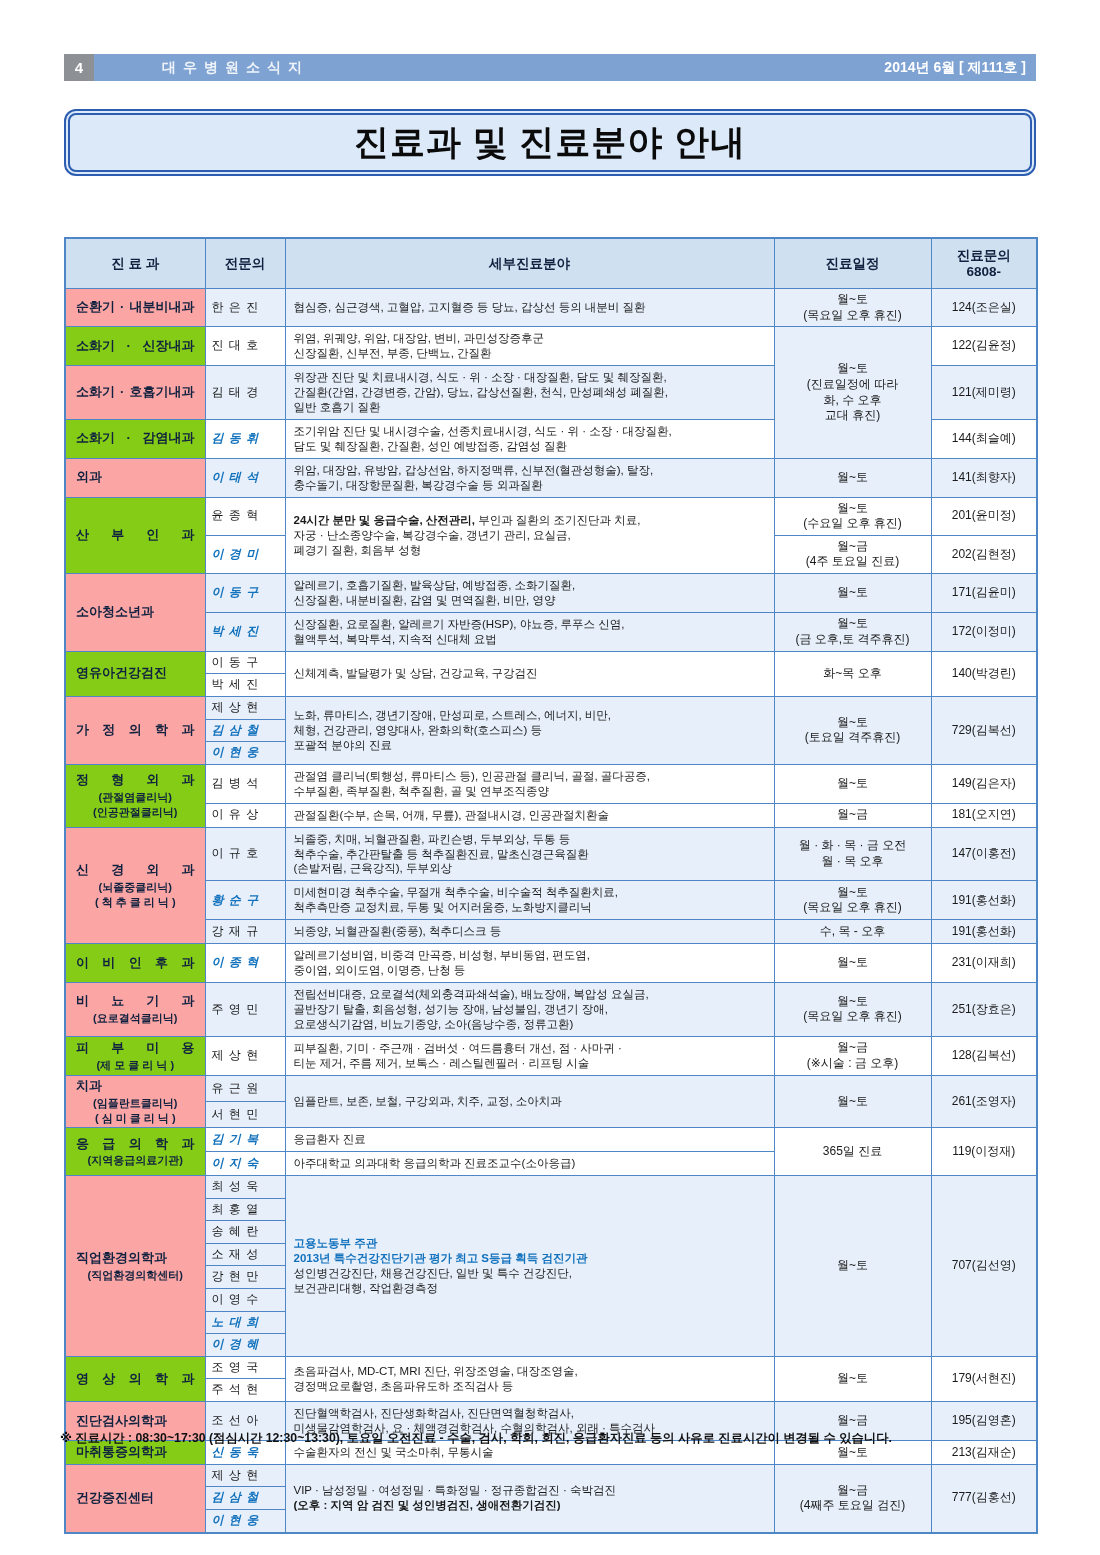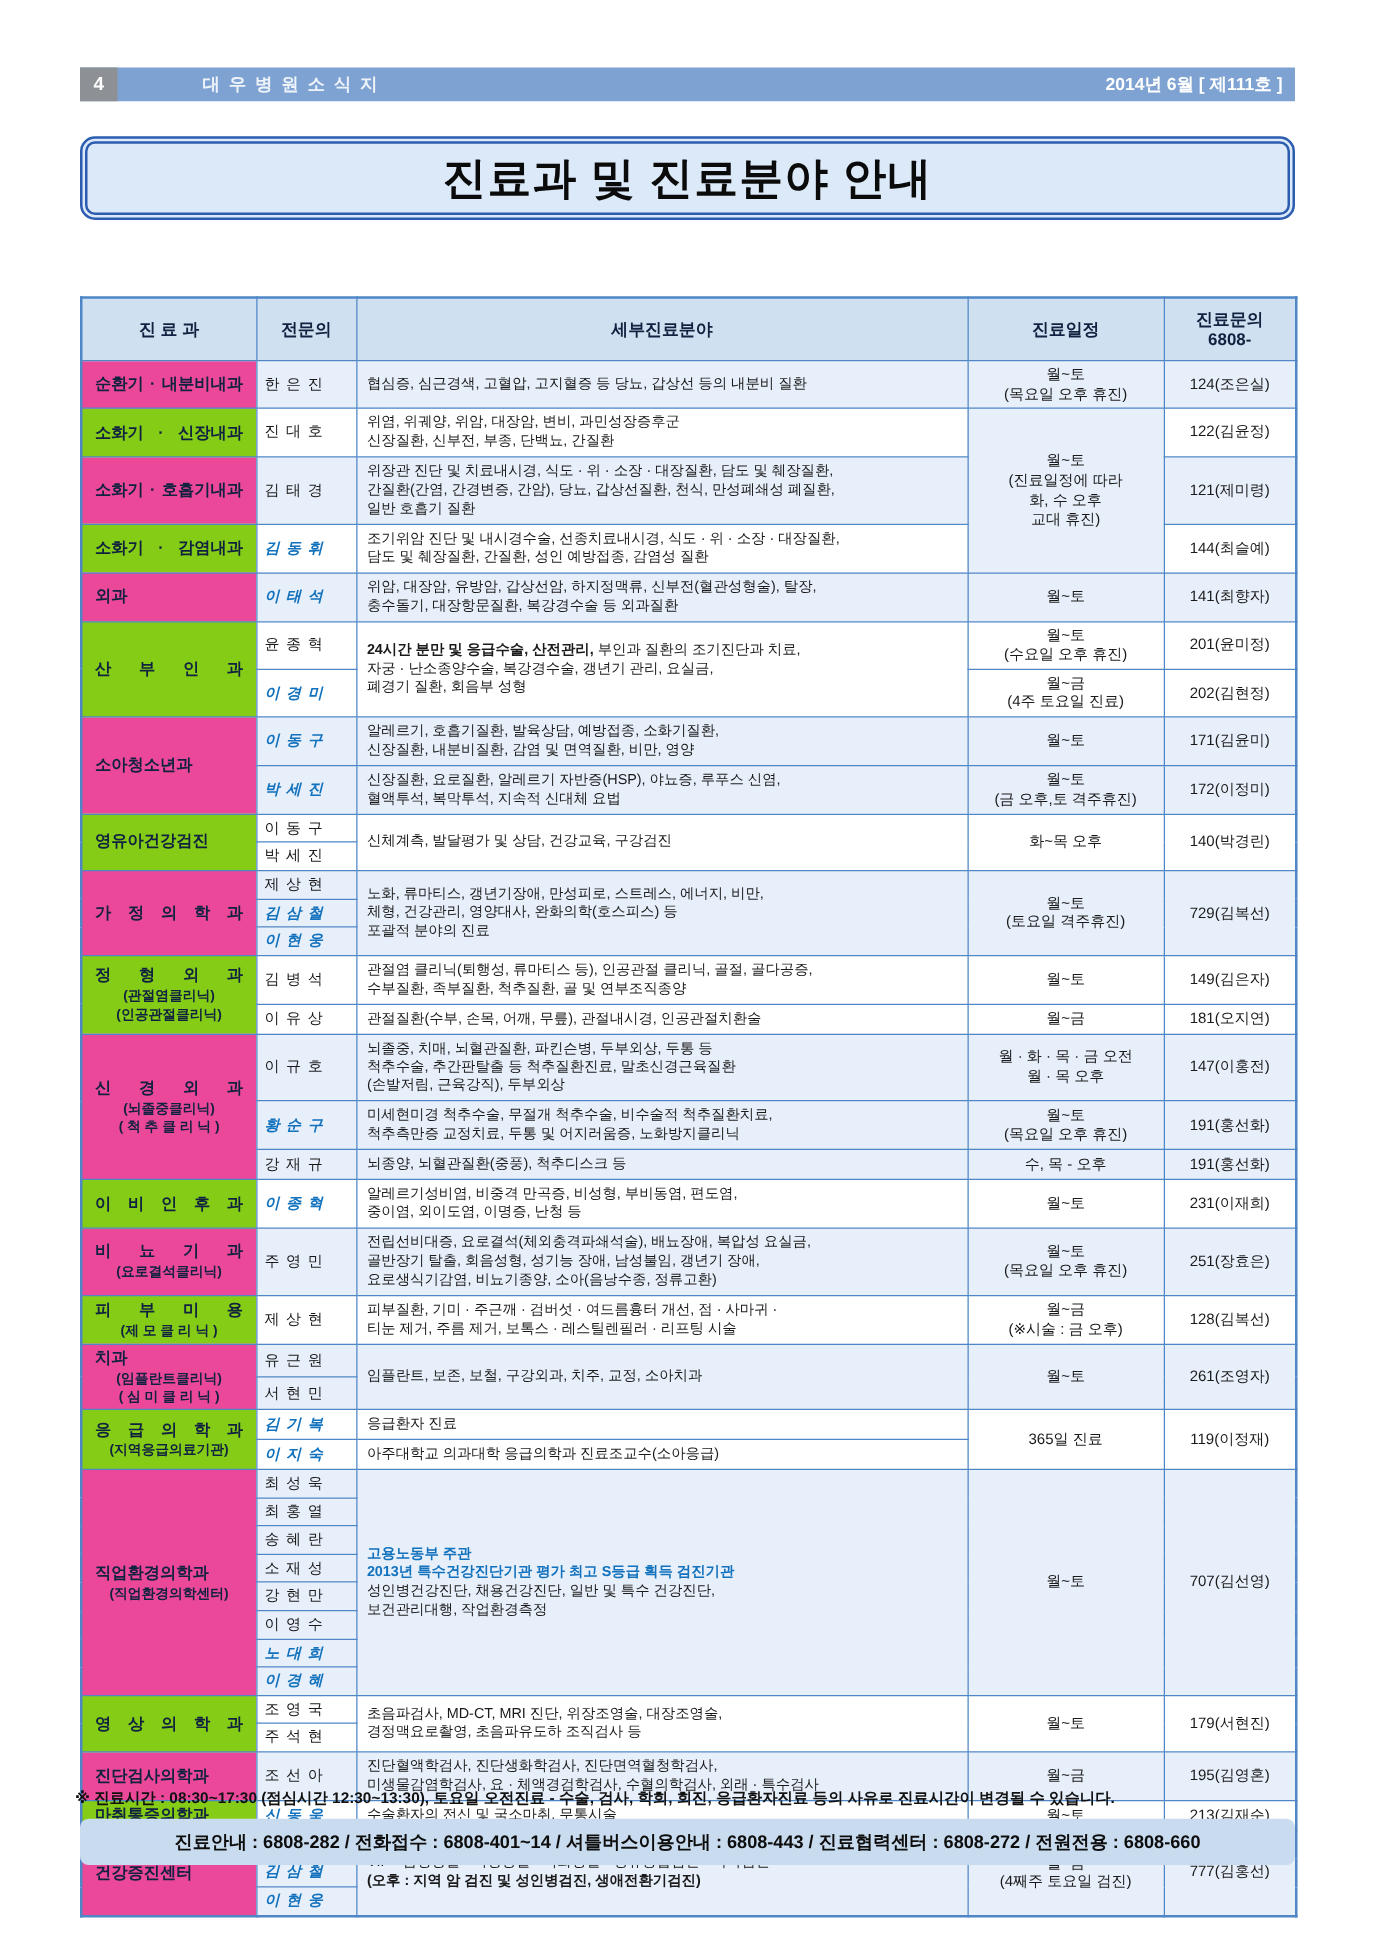--- a/index.html
+++ b/index.html
@@ -17,21 +17,21 @@
   .title-box span{font-size:35px;font-weight:bold;color:#0b0b0b;letter-spacing:1px;}
 
   
   .table-wrap{position:absolute;left:64px;top:189px;width:972px;margin-top:48px;}
   table{border-collapse:collapse;width:100%;table-layout:fixed;}
   table,td,th{border:1px solid var(--grid-blue);}
   table{border-width:2px;}
   thead th{background:#cfe0f1;color:#10223f;font-size:13.5px;padding:9px 2px;white-space:pre-line;line-height:1.15;}
   td{font-size:11.5px;line-height:1.3;padding:3px 6px;vertical-align:middle;}
   .dept-cell{text-align:center;padding:2px 4px;background:#84cc16;}
-  .dept-cell.dtint{background:#ec4899;}
+  .dept-cell.dtint{background:#fca5a5;}
   .dept-name{font-size:13px;font-weight:bold;text-align:justify;text-align-last:justify;padding:0 6px;color:#10223f;}
   .clinic{font-size:11px;font-weight:bold;color:#10223f;margin-top:1px;}
   .row-tint{background:#e7effa;}
   .row-plain{background:#ffffff;}
   .doctor-cell{text-align:left;font-size:12px;letter-spacing:1px;white-space:nowrap;}
   .doctor-cell.blue{color:var(--doctor-blue);font-weight:bold;font-style:italic;}
   .spec-cell{text-align:left;white-space:pre-line;padding:4px 8px;}
   .sched-cell{text-align:center;white-space:pre-line;font-size:12px;padding:3px 2px;}
   .contact-cell{text-align:center;font-size:12px;white-space:nowrap;}
   .seg-b{font-weight:bold;}
@@ -385,15 +385,14 @@
             <td class="doctor-cell row-tint blue">김 삼 철</td>
           </tr>
           <tr>
             <td class="doctor-cell row-tint blue">이 현 웅</td>
           </tr>
         </tbody>
     </table>
   </div>
 
   <div class="footnote">※ 진료시간 : 08:30~17:30 (점심시간 12:30~13:30), 토요일 오전진료 - 수술, 검사, 학회, 회진, 응급환자진료 등의 사유로 진료시간이 변경될 수 있습니다.</div>
-  <div class="info-bar">진료안내 : 6808-282  /  전화접수 : 6808-401~14  /  셔틀버스이용안내 : 6808-443  /  진료협력센터 : 6808-272 /  전원전용 : 6808-660</div>
 
 </div>
 
 </body></html>

